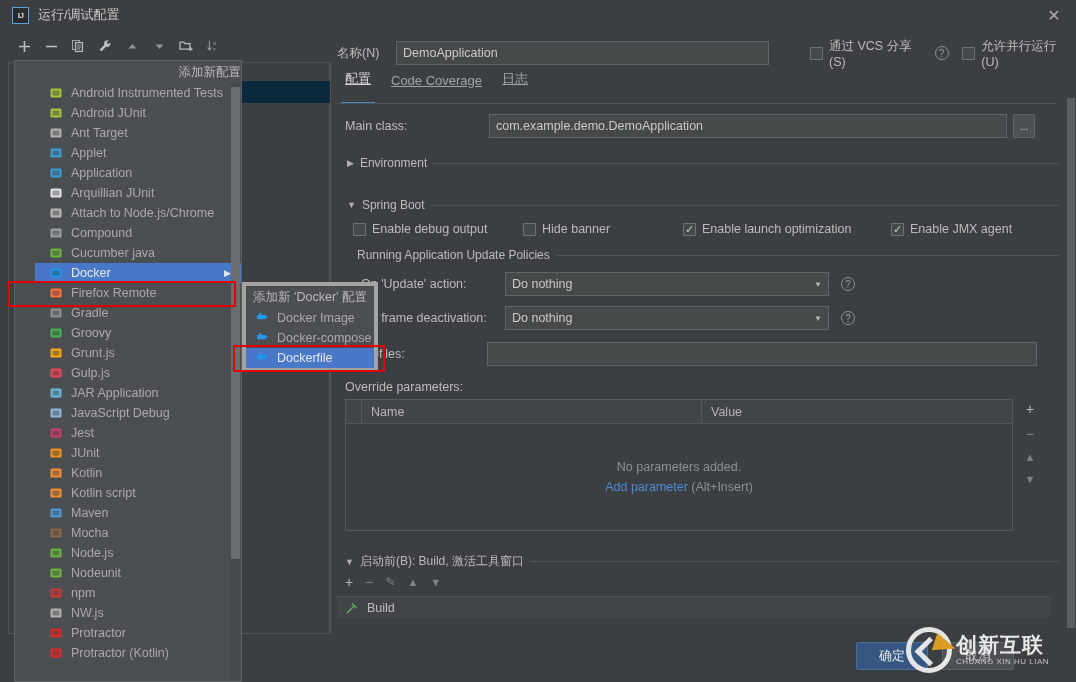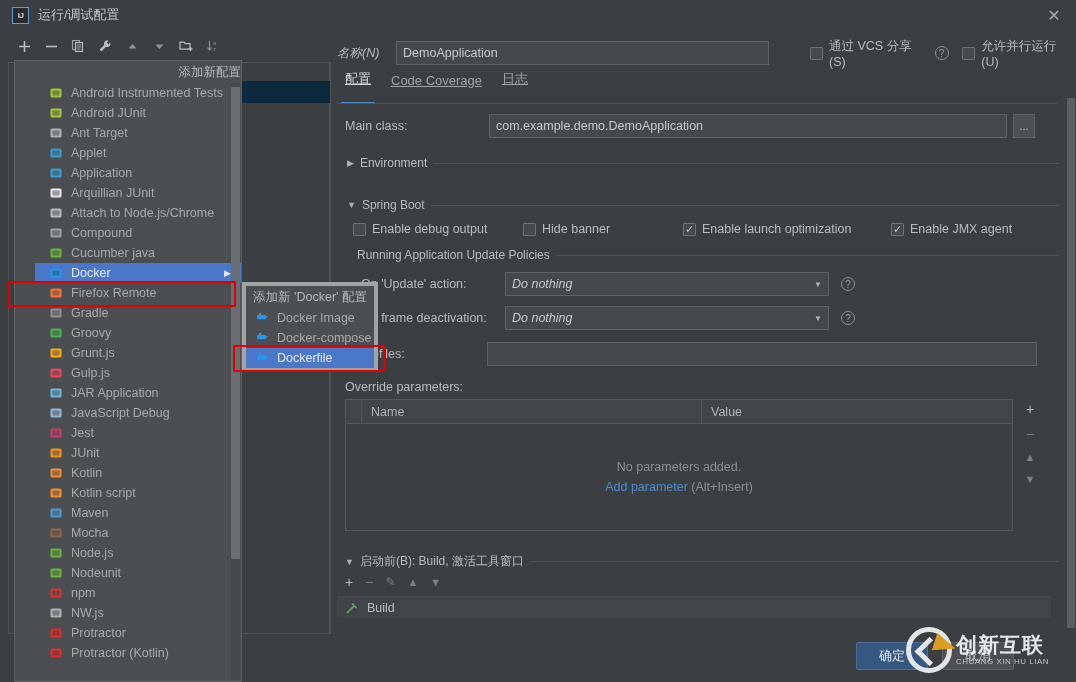--- a/index.html
+++ b/index.html
@@ -125,21 +125,21 @@
 
   
   .right-panel {
     position: absolute; left: 331px; top: 32px; width: 745px; height: 602px;
     background: #3c3f41;
   }
   .name-row {
     position: absolute; left: 6px; top: 8px; width: 735px; height: 26px;
     display: flex; align-items: center;
   }
-  .name-label { color: #bbbbbb; font-size: 12.5px; width: 60px; font-style: italic; }
+  .name-label { color: #bbbbbb; font-size: 12.5px; width: 60px; }
   .text-input {
     background: #45494a; border: 1px solid #5e6364; color: #c9c9c9;
     height: 24px; line-height: 22px; padding: 0 6px; font-size: 12.5px;
     font-family: "Liberation Sans", sans-serif;
   }
   .name-input { width: 378px; }
   .cb { display: inline-flex; align-items: center; gap: 6px; color: #bbbbbb; font-size: 12.5px; cursor: pointer; }
   .cbox {
     width: 13px; height: 13px; border: 1px solid #6e7274; background: #45494a;
     flex: none; position: relative; border-radius: 1px;
@@ -183,21 +183,21 @@
 
   .sep-title {
     display: flex; align-items: center; gap: 6px; color: #bbbbbb; font-size: 12px;
   }
   .sep-line { flex: 1; height: 1px; background: #4f5355; }
   .tri { font-size: 9px; color: #b0b0b0; }
 
   .combo {
     background: #45494a; border: 1px solid #5e6364; height: 24px;
     display: flex; align-items: center; padding: 0 0 0 6px;
-    color: #c9c9c9; font-size: 12.5px; cursor: pointer; font-style: italic;
+    color: #c9c9c9; font-size: 12.5px; cursor: pointer;
   }
   .combo .cval { flex: 1; }
   .combo .carrow { width: 20px; text-align: center; font-size: 8px; color: #b6b6b6; }
 
   .btn-dots {
     width: 22px; height: 24px; background: #4c5052; border: 1px solid #5e6364;
     color: #c0c0c0; font-size: 11px; display: flex; align-items: center;
     justify-content: center; cursor: pointer;
   }
 

